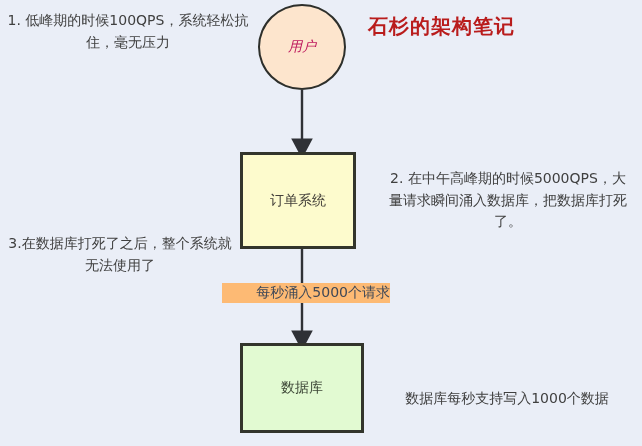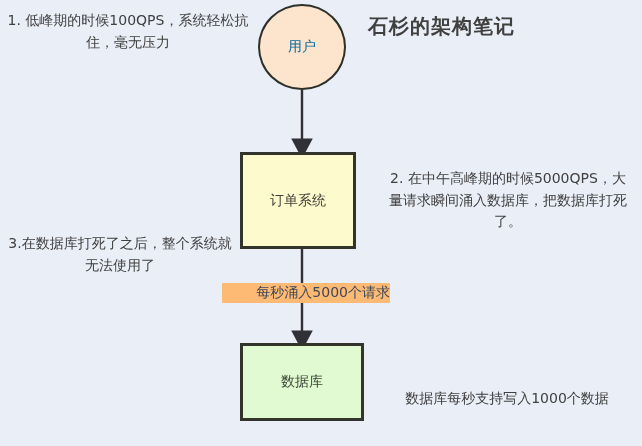--- a/index.html
+++ b/index.html
@@ -21,42 +21,43 @@
   }
   .abs { position: absolute; }
 
   
   #title {
     left: 368px;
     top: 13px;
     width: 250px;
     font-size: 20px;
     font-weight: bold;
-    color: #404040;
+    color: #b91c1c;
     letter-spacing: 1px;
     white-space: nowrap;
   }
 
   
   #user-node {
     left: 258px;
     top: 4px;
     width: 88px;
     height: 86px;
     border-radius: 50%;
     background: #fde5cd;
     border: 2.5px solid #2d2f2b;
     box-sizing: border-box;
     display: flex;
     align-items: center;
     justify-content: center;
   }
   #user-node .node-label {
     font-size: 14px;
-    color: #0369a1;
+    color: #be185d;
+    font-style: italic;
   }
 
   #order-node {
     left: 240px;
     top: 152px;
     width: 116px;
     height: 97px;
     background: #fdfbcd;
     border: 3px solid #33352c;
     box-sizing: border-box;
@@ -66,21 +67,21 @@
   }
   #order-node .node-label {
     font-size: 14px;
     color: #44403a;
   }
 
   #db-node {
     left: 240px;
     top: 343px;
     width: 124px;
-    height: 78px;
+    height: 90px;
     background: #e2fad2;
     border: 3px solid #33352c;
     box-sizing: border-box;
     display: flex;
     align-items: center;
     justify-content: center;
   }
   #db-node .node-label {
     font-size: 14px;
     color: #3c4636;

